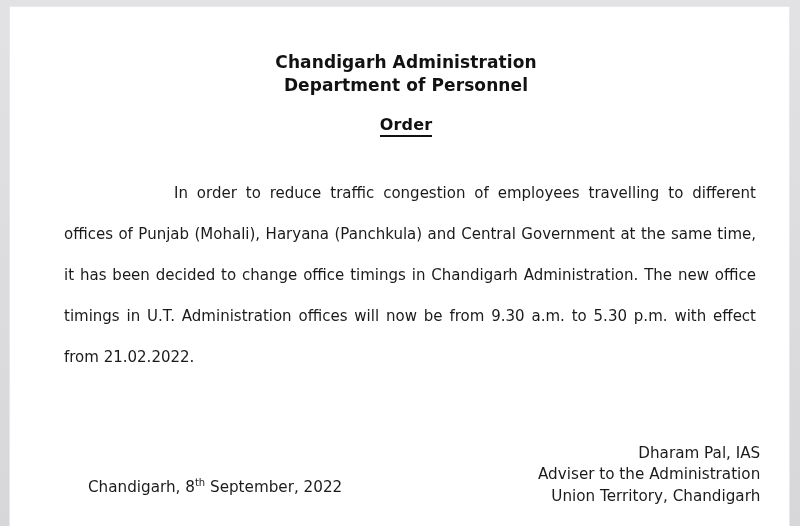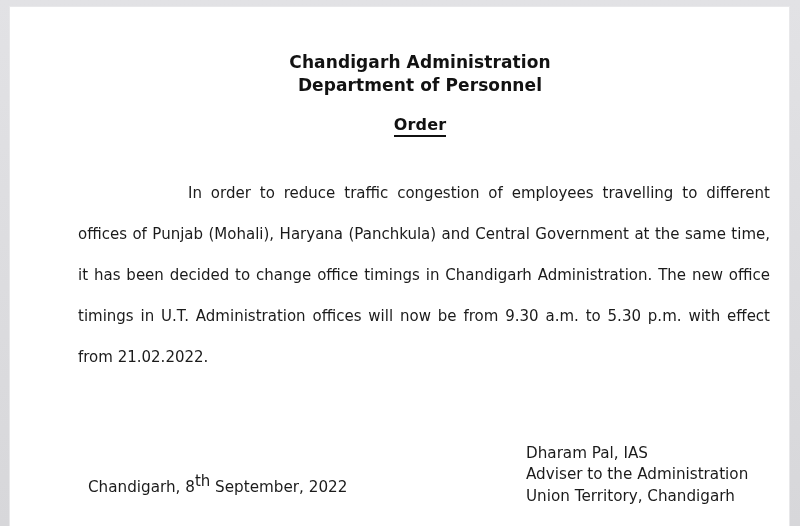--- a/index.html
+++ b/index.html
@@ -32,21 +32,21 @@
     height: 519px;
     background: #ffffff;
     box-sizing: border-box;
     box-shadow: 0 0 0 1px #e8e8ea;
     overflow: hidden;
   }
 
   
   .content {
     position: absolute;
-    left: 58px;
+    left: 44px;
     top: 0;
     width: 704px;
     height: 519px;
   }
 
   .header-block {
     text-align: center;
     margin-top: 44px;
   }
   .header-line {
@@ -95,32 +95,33 @@
   }
   .date-line {
     position: absolute;
     left: 20px;
     bottom: 17px;
     font-size: 15.2px;
     color: #1b1b1b;
     white-space: nowrap;
   }
   .date-line sup {
-    font-size: 15px;
+    font-size: 10px;
     vertical-align: super;
     line-height: 0;
   }
   .signature {
     position: absolute;
-    left: 458px;
+    left: 470px;
     bottom: 6px;
     font-size: 15.2px;
     color: #1b1b1b;
     line-height: 21.5px;
     white-space: nowrap;
+    text-align: right;
   }
 </style>
 </head>
 <body>
 
 <div class="scan-frame">
   <div class="page">
 
     <div class="content">
 

